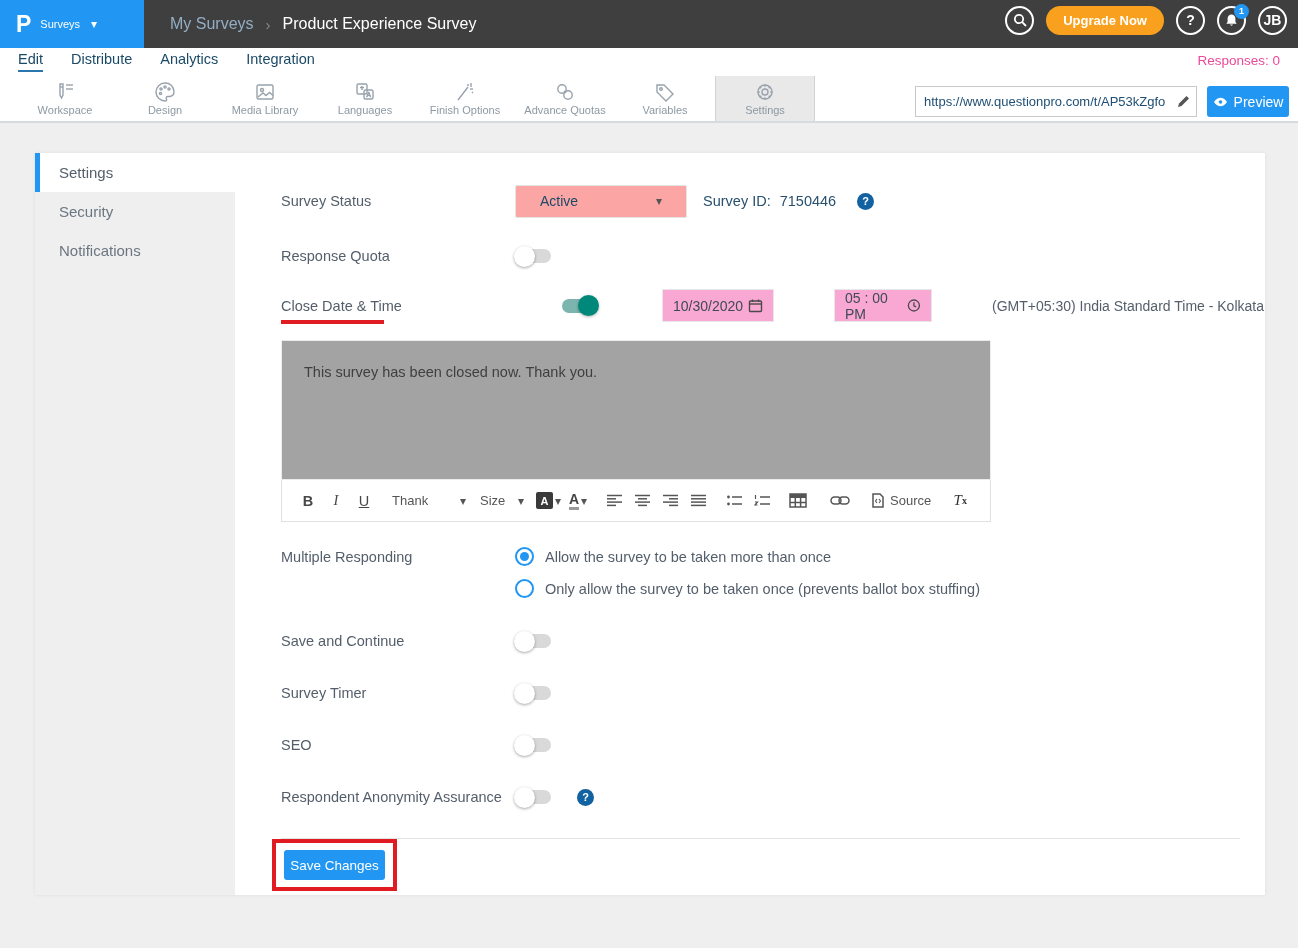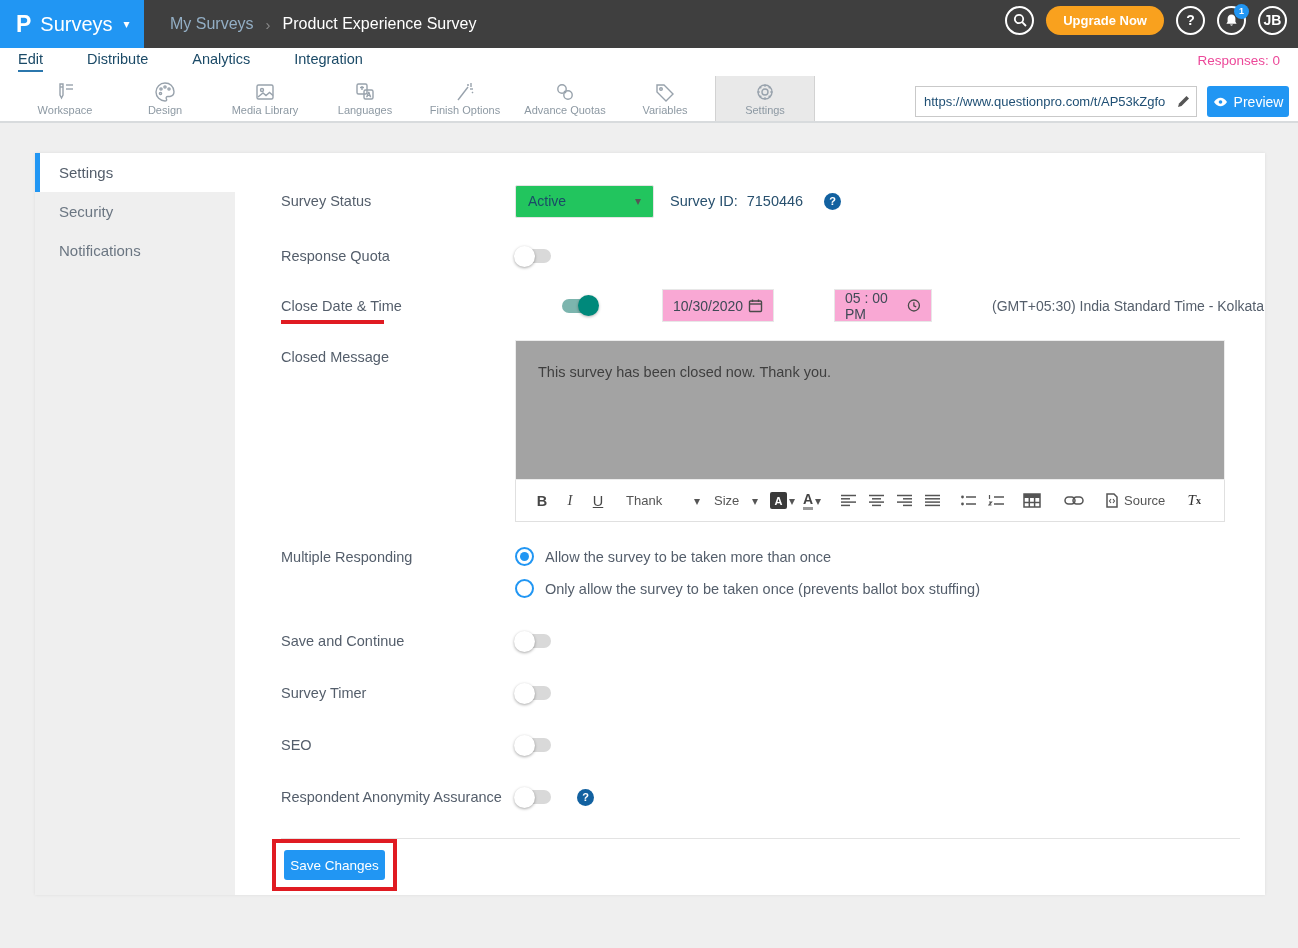--- a/index.html
+++ b/index.html
@@ -4,39 +4,39 @@
 <style>
   * { margin:0; padding:0; box-sizing:border-box; }
   html,body { width:1298px; height:948px; }
   body { font-family:"Liberation Sans", sans-serif; background:#efefef; position:relative; overflow:hidden; }
 
   
   .header { position:absolute; top:0; left:0; width:1298px; height:48px; background:#3f3f3f; z-index:5; }
   .logo-box { position:absolute; left:0; top:0; width:144px; height:48px; background:#2196f3;
               display:flex; align-items:center; padding-left:16px; gap:9px; cursor:pointer; }
   .logo-glyph { color:#fff; font-size:23px; font-weight:700; transform:scaleY(1.05); }
-  .logo-label { color:#fff; font-size:20px; }
+  .logo-label { color:#fff; font-size:11px; }
   .logo-caret { color:#fff; font-size:12px; margin-left:2px; }
   .breadcrumb { position:absolute; left:170px; top:0; height:48px; display:flex; align-items:center; gap:12px; }
   .crumb-parent { color:#93aec4; font-size:16px; cursor:pointer; }
   .crumb-sep { color:#8a8a8a; font-size:15px; }
   .crumb-current { color:#fff; font-size:16px; }
   .header-right { position:absolute; right:11px; top:0; height:40px; display:flex; align-items:center; gap:12px; }
   .hicon { width:29px; height:29px; border:2px solid #fff; border-radius:50%; color:#fff;
            display:flex; align-items:center; justify-content:center; cursor:pointer; position:relative;
            font-size:14px; font-weight:700; }
   .upgrade-btn { height:29px; border-radius:15px; background:#f9a11e; color:#fff; font-weight:700;
                  font-size:13px; padding:0 17px; display:flex; align-items:center; cursor:pointer; border:none; }
   .badge { position:absolute; top:-4px; right:-5px; width:15px; height:15px; border-radius:50%;
            background:#2196f3; color:#fff; font-size:9px; font-weight:700;
            display:flex; align-items:center; justify-content:center; border:none; }
 
   
   .nav-row { position:absolute; top:48px; left:0; width:1298px; height:28px; background:#fff; }
-  .nav-items { position:absolute; left:18px; top:0; height:28px; display:flex; gap:44px; align-items:flex-start; }
+  .nav-items { position:absolute; left:18px; top:0; height:28px; display:flex; gap:28px; align-items:flex-start; }
   .nav-item { font-size:14.5px; color:#1b4a67; cursor:pointer; padding-top:3px; }
   .nav-item.active { border-bottom:2px solid #2b77ad; padding-bottom:3px; }
   .responses { position:absolute; right:18px; top:5px; font-size:13.5px; color:#ec4899; }
 
   
   .toolbar-row { position:absolute; top:76px; left:0; width:1298px; height:47px; background:#fff;
                  border-bottom:2px solid #d8dbdd; }
   .tb-items { position:absolute; left:15px; top:0; height:45px; display:flex; }
   .tb-item { width:100px; height:45px; display:flex; flex-direction:column; align-items:center;
              justify-content:center; cursor:pointer; gap:1px; }
@@ -58,22 +58,22 @@
   .sidebar { position:absolute; left:0; top:0; width:200px; height:742px; background:#efefef; }
   .side-item { height:39px; display:flex; align-items:center; padding-left:24px; font-size:15px;
                color:#6b7682; cursor:pointer; }
   .side-item.active { background:#fff; border-left:5px solid #2196f3; padding-left:19px; color:#545e6b; }
 
   .row { position:absolute; left:246px; display:flex; align-items:center; }
   .flabel { width:234px; font-size:14.5px; color:#545e6b; flex-shrink:0; }
   .rel { position:relative; }
   .red-underline { position:absolute; left:0; bottom:-10px; width:103px; height:4px; background:#e01b22; }
 
-  .select-box { width:139px; height:33px; background:#22c55e; border:1px solid #e4e4e4; border-radius:2px;
-                display:flex; align-items:center; justify-content:space-between; padding:0 12px;
+  .select-box { width:172px; height:33px; background:#fca5a5; border:1px solid #e4e4e4; border-radius:2px;
+                display:flex; align-items:center; justify-content:space-between; padding:0 24px;
                 font-size:14px; color:#1b4a67; cursor:pointer; }
   .caret { color:#555; font-size:12px; }
   .id-label { font-size:14.5px; color:#28506e; margin-left:16px; }
   .id-value { font-size:14.5px; color:#28506e; margin-left:9px; }
   .help { width:17px; height:17px; border-radius:50%; background:#1261a0; color:#fff; font-size:11px;
           font-weight:700; display:flex; align-items:center; justify-content:center; cursor:pointer; }
 
   .toggle { width:36px; height:14px; border-radius:7px; background:#d9d9d9; position:relative; cursor:pointer;
             flex-shrink:0; }
   .toggle .knob { width:21px; height:21px; border-radius:50%; background:#fff;
@@ -315,21 +315,20 @@
       <span>05 : 00 PM</span>
       <svg width="15" height="15" viewBox="0 0 15 15">
         <circle cx="7.5" cy="7.5" r="6"></circle>
           <path d="M7.5 4v3.8L10 9"></path>
       </svg>
     </div>
     <span class="tz-text">(GMT+05:30) India Standard Time - Kolkata</span>
   </div>
 
   <div class="row" style="top:187px; align-items:flex-start;">
-    <span class="flabel" style="padding-top:9px;">Closed Message</span>
     <div class="editor-wrap">
       <div class="editor-area">This survey has been closed now. Thank you.</div>
       <div class="editor-bar">
         <span class="ebtn eb-b">B</span>
         <span class="ebtn eb-i">I</span>
         <span class="ebtn eb-u">U</span>
         <span class="esel esel-font">
           <span>Thank</span>
           <span class="caret">▾</span>
         </span>

